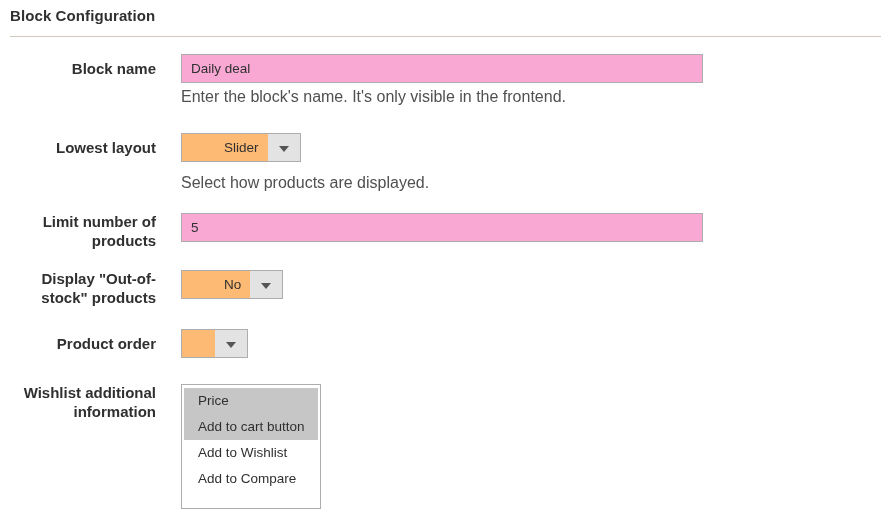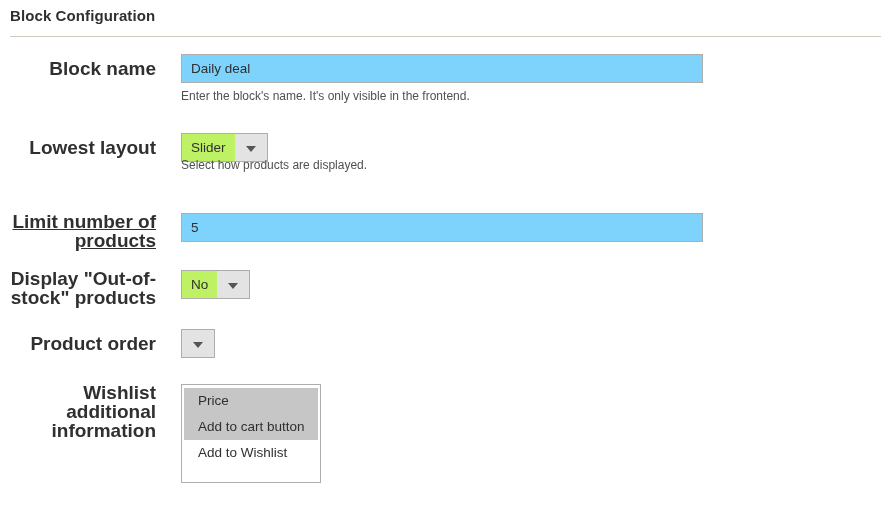--- a/index.html
+++ b/index.html
@@ -44,63 +44,64 @@
   .field-row {
     position: absolute;
     left: 0;
     width: 895px;
   }
   .field-label {
     position: absolute;
     left: 0;
     width: 156px;
     text-align: right;
-    font-size: 19px;
+    font-size: 15px;
     font-weight: bold;
     color: #303030;
     line-height: 19px;
   }
   .field-control {
     position: absolute;
     left: 181px;
     top: 0;
   }
   .field-note {
     position: absolute;
     left: 181px;
-    font-size: 12px;
+    font-size: 16px;
     color: #505050;
     line-height: 15px;
     white-space: nowrap;
   }
 
   
   .text-input {
     box-sizing: border-box;
     height: 29px;
     border: 1px solid #adadad;
-    background: #7dd3fc;
+    background: #f9a8d4;
     font-family: "Liberation Sans", sans-serif;
     font-size: 13.5px;
     color: #303030;
     padding: 0 9px;
     outline: none;
     border-radius: 0;
   }
   .text-input.wide { width: 522px; }
 
   
   .select-wrap {
     position: relative;
     display: inline-block;
     box-sizing: border-box;
     height: 29px;
     border: 1px solid #adadad;
-    background: #bef264;
+    background: #fdba74;
     vertical-align: top;
+    padding-left: 33px;
   }
   .select-value {
     display: inline-block;
     box-sizing: border-box;
     height: 27px;
     line-height: 27px;
     padding: 0 9px 0 9px;
     font-size: 13.5px;
     color: #303030;
     white-space: nowrap;
@@ -168,25 +169,25 @@
     <div class="field-note" style="top:35px;">Enter the block's name. It's only visible in the frontend.</div>
   </div>
 
   <div class="field-row" style="top:133px;">
     <div class="field-label" style="top:5px;">Lowest layout</div>
     <div class="field-control">
       <div class="select-wrap">
         <span class="select-value">Slider</span><span class="select-arrow-box"></span>
       </div>
     </div>
-    <div class="field-note" style="top:25px;">Select how products are displayed.</div>
+    <div class="field-note" style="top:42px;">Select how products are displayed.</div>
   </div>
 
   <div class="field-row" style="top:213px;">
-    <div class="field-label" style="top:-1px;text-decoration:underline;">Limit number of products</div>
+    <div class="field-label" style="top:-1px;">Limit number of products</div>
     <div class="field-control">
       <input class="text-input wide" type="text" value="5" style="">
     </div>
   </div>
 
   <div class="field-row" style="top:270px;">
     <div class="field-label" style="top:-1px;">Display "Out-of-stock" products</div>
     <div class="field-control">
       <div class="select-wrap">
         <span class="select-value">No</span><span class="select-arrow-box"></span>
@@ -203,17 +204,18 @@
     </div>
   </div>
 
   <div class="field-row" style="top:384px;">
     <div class="field-label" style="top:-1px;">Wishlist additional information</div>
     <div class="field-control">
       <div class="multiselect" id="ms-list">
           <div class="ms-option selected">Price</div>
           <div class="ms-option selected">Add to cart button</div>
           <div class="ms-option">Add to Wishlist</div>
+          <div class="ms-option">Add to Compare</div>
         </div>
     </div>
   </div>
 
 </div>
 
 </body></html>

